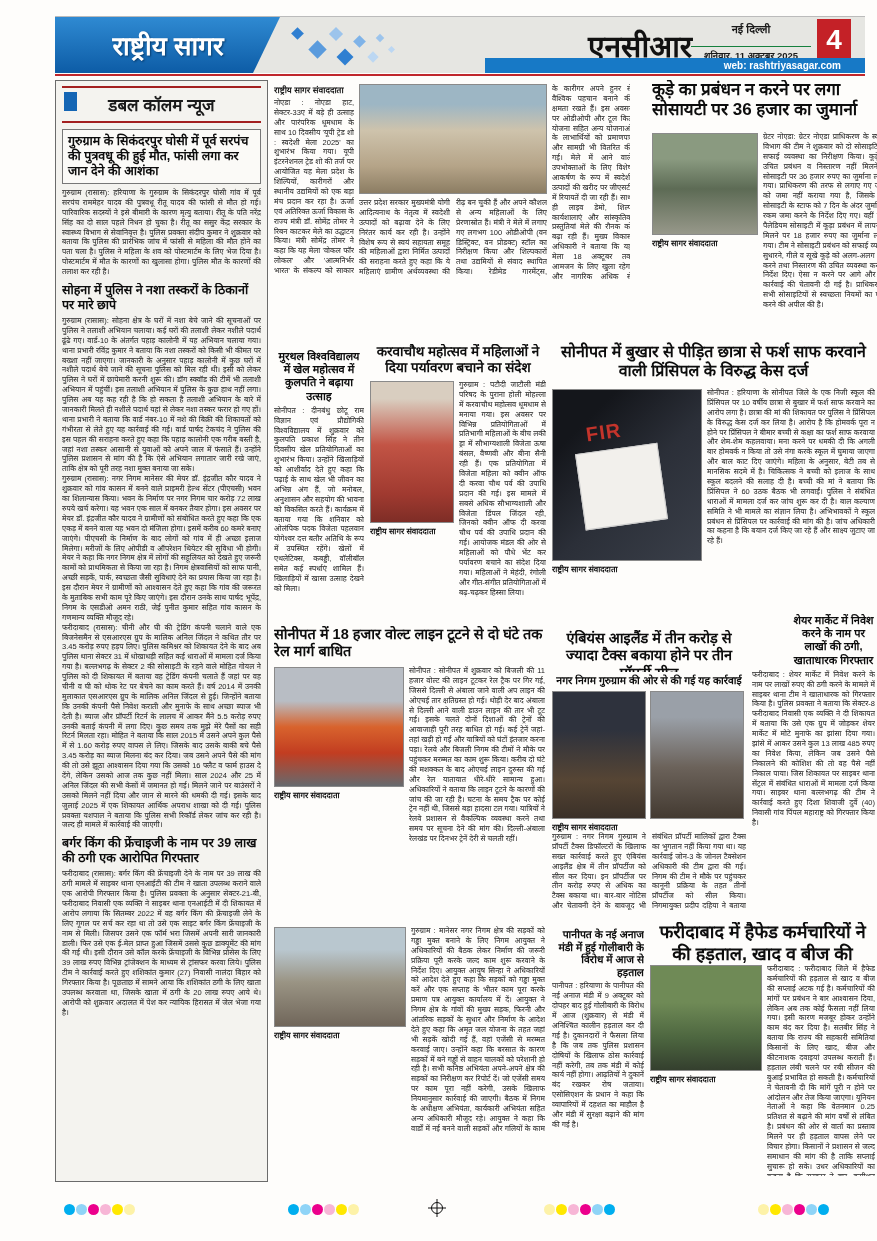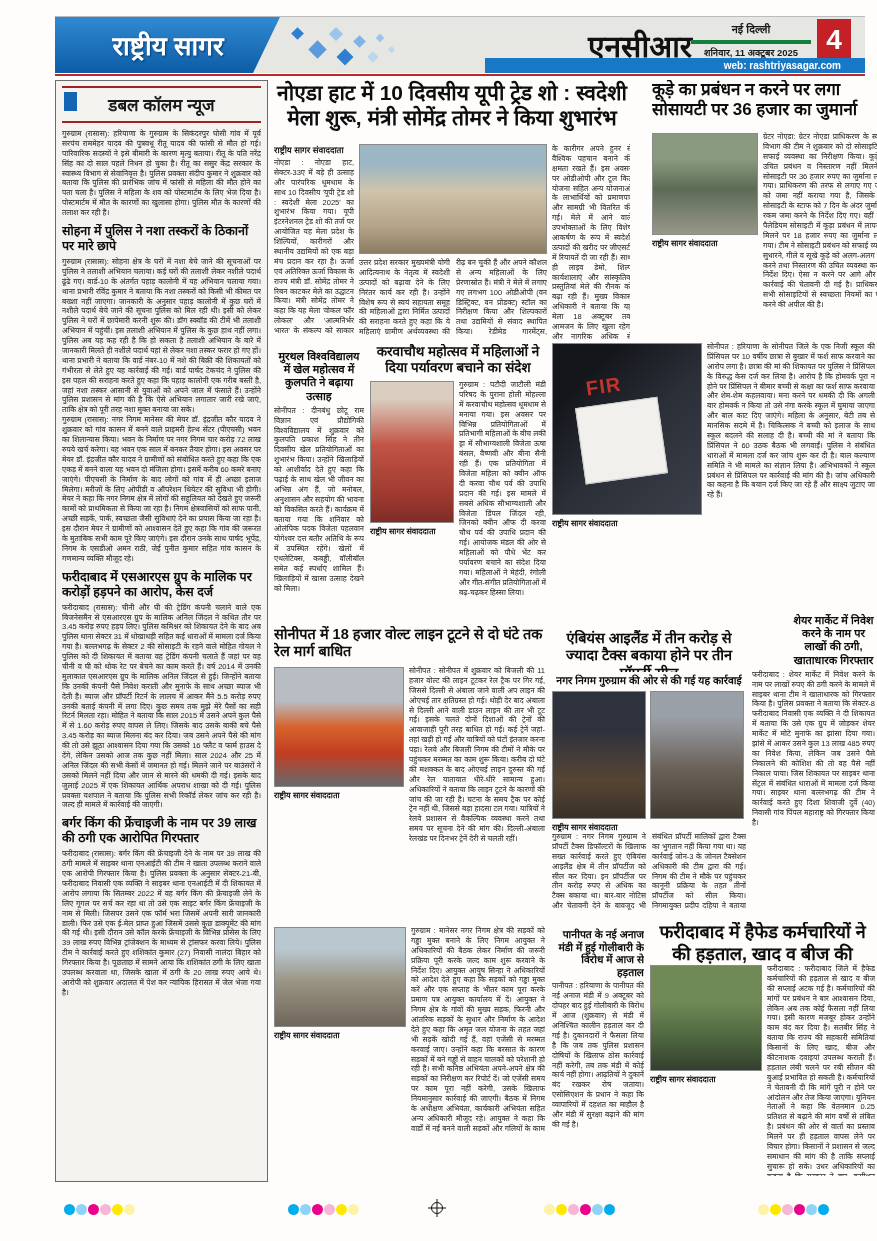--- a/index.html
+++ b/index.html
@@ -10,21 +10,21 @@
   .masthead{left:55px;top:16px;width:810px;height:56px;background:#e6e6e2;border-top:1px solid #bbb;}
   .mast-blue{position:absolute;left:0;top:0;width:225px;height:56px;
              background:linear-gradient(180deg,#2f8ad2,#0d5ca6);
              clip-path:polygon(0 0,100% 0,88% 100%,0 100%);}
   .paper-name{position:absolute;left:18px;top:10px;width:190px;text-align:center;color:#fff;
               font-size:26px;font-weight:bold;text-shadow:1px 1px 2px #063a6b;}
   .diamond{position:absolute;transform:rotate(45deg);}
   .ncr{position:absolute;left:470px;top:8px;width:230px;text-align:center;
        font-size:30px;font-weight:bold;color:#111;}
   .mast-right{position:absolute;right:54px;top:4px;width:120px;text-align:center;}
-  .mast-city{font-size:11px;font-weight:bold;border-bottom:4px solid #15803d;padding-bottom:4px;}
+  .mast-city{font-size:11px;font-weight:bold;border-bottom:1px solid #15803d;padding-bottom:10px;}
   .mast-date{font-size:9.5px;font-weight:bold;padding-top:2px;}
   .page-box{position:absolute;right:14px;top:2px;width:34px;height:42px;background:#c42127;
             color:#fff;font-size:28px;font-weight:bold;text-align:center;line-height:42px;}
   .web-strip{position:absolute;right:0;bottom:0;left:430px;height:15px;background:#1779c6;
              color:#fff;font-size:10px;font-weight:bold;text-align:right;line-height:15px;padding-right:24px;}
   .red-rule{left:55px;top:74px;width:810px;height:2px;background:#c0272d;}
   
   .hl{font-weight:bold;color:#0d0d0d;line-height:1.2;overflow:hidden;}
   .body-txt{font-size:7.5px;line-height:1.32;text-align:justify;color:#222;overflow:hidden;}
   .byline{font-size:8.5px;font-weight:bold;margin-bottom:3px;}
@@ -84,32 +84,31 @@
     <div class="page-box">4</div>
     <div class="web-strip">web: rashtriyasagar.com</div>
   </div>
   <div class="abs red-rule"></div>
 
   <div class="abs left-col">
     <div class="section-hd">
       <span class="section-marker"></span>
       <span>डबल कॉलम न्यूज</span>
     </div>
+    <div class="hl hl-box">गुरुग्राम के सिकंदरपुर घोसी में पूर्व सरपंच की पुत्रवधू की हुई मौत, फांसी लगा कर जान देने की आशंका</div>
     <div class="body-txt">गुरुग्राम (रासास): हरियाणा के गुरुग्राम के सिकंदरपुर घोसी गांव में पूर्व सरपंच राममेहर यादव की पुत्रवधू रीतू यादव की फांसी से मौत हो गई। पारिवारिक सदस्यों ने इसे बीमारी के कारण मृत्यु बताया। रीतू के पति नरेंद्र सिंह का दो साल पहले निधन हो चुका है। रीतू का ससुर केंद्र सरकार के स्वास्थ्य विभाग से सेवानिवृत्त है। पुलिस प्रवक्ता संदीप कुमार ने शुक्रवार को बताया कि पुलिस की प्रारंभिक जांच में फांसी से महिला की मौत होने का पता चला है। पुलिस ने महिला के शव को पोस्टमार्टम के लिए भेज दिया है। पोस्टमार्टम में मौत के कारणों का खुलासा होगा। पुलिस मौत के कारणों की तलाश कर रही है।</div>
     <div class="hl hl-plain">सोहना में पुलिस ने नशा तस्करों के ठिकानों पर मारे छापे</div>
     <div class="body-txt">गुरुग्राम (रासास): सोहना क्षेत्र के घरों में नशा बेचे जाने की सूचनाओं पर पुलिस ने तलाशी अभियान चलाया। कई घरों की तलाशी लेकर नशीले पदार्थ ढूंढे गए। वार्ड-10 के अंतर्गत पहाड़ कालोनी में यह अभियान चलाया गया। थाना प्रभारी रविंद्र कुमार ने बताया कि नशा तस्करों को किसी भी कीमत पर बख्शा नहीं जाएगा। जानकारी के अनुसार पहाड़ कालोनी में कुछ घरों में नशीले पदार्थ बेचे जाने की सूचना पुलिस को मिल रही थी। इसी को लेकर पुलिस ने घरों में छापेमारी करनी शुरू की। डॉग स्क्वॉड की टीमें भी तलाशी अभियान में पहुंचीं। इस तलाशी अभियान में पुलिस के कुछ हाथ नहीं लगा। पुलिस अब यह कह रही है कि हो सकता है तलाशी अभियान के बारे में जानकारी मिलते ही नशीले पदार्थ यहां से लेकर नशा तस्कर फरार हो गए हों। थाना प्रभारी ने बताया कि वार्ड नंबर-10 में नशे की बिक्री की शिकायतों को गंभीरता से लेते हुए यह कार्रवाई की गई। वार्ड पार्षद टेकचंद ने पुलिस की इस पहल की सराहना करते हुए कहा कि पहाड़ कालोनी एक गरीब बस्ती है, जहां नशा तस्कर आसानी से युवाओं को अपने जाल में फंसाते हैं। उन्होंने पुलिस प्रशासन से मांग की है कि ऐसे अभियान लगातार जारी रखे जाएं, ताकि क्षेत्र को पूरी तरह नशा मुक्त बनाया जा सके।</div>
     <div class="body-txt">गुरुग्राम (रासास): नगर निगम मानेसर की मेयर डॉ. इंद्रजीत कौर यादव ने शुक्रवार को गांव कासन में बनने वाले प्राइमरी हेल्थ सेंटर (पीएचसी) भवन का शिलान्यास किया। भवन के निर्माण पर नगर निगम चार करोड़ 72 लाख रुपये खर्च करेगा। यह भवन एक साल में बनकर तैयार होगा। इस अवसर पर मेयर डॉ. इंद्रजीत कौर यादव ने ग्रामीणों को संबोधित करते हुए कहा कि एक एकड़ में बनने वाला यह भवन दो मंजिला होगा। इसमें करीब 60 कमरे बनाए जाएंगे। पीएचसी के निर्माण के बाद लोगों को गांव में ही अच्छा इलाज मिलेगा। मरीजों के लिए ओपीडी व ऑपरेशन थियेटर की सुविधा भी होगी। मेयर ने कहा कि नगर निगम क्षेत्र में लोगों की सहूलियत को देखते हुए जरूरी कामों को प्राथमिकता से किया जा रहा है। निगम क्षेत्रवासियों को साफ पानी, अच्छी सड़कें, पार्क, स्वच्छता जैसी सुविधाएं देने का प्रयास किया जा रहा है। इस दौरान मेयर ने ग्रामीणों को आश्वासन देते हुए कहा कि गांव की जरूरत के मुताबिक सभी काम पूरे किए जाएंगे। इस दौरान उनके साथ पार्षद भूपेंद्र, निगम के एसडीओ अमन राठी, जेई पुनीत कुमार सहित गांव कासन के गणमान्य व्यक्ति मौजूद रहे।</div>
-    <div class="hl hl-plain">फरीदाबाद में एसआरएस ग्रुप के मालिक पर करोड़ों हड़पने का आरोप, केस दर्ज</div>
     <div class="body-txt">फरीदाबाद (रासास): चीनी और घी की ट्रेडिंग कंपनी चलाने वाले एक बिजनेसमैन से एसआरएस ग्रुप के मालिक अनिल जिंदल ने कथित तौर पर 3.45 करोड़ रुपए हड़प लिए। पुलिस कमिश्नर को शिकायत देने के बाद अब पुलिस थाना सेक्टर 31 में धोखाधड़ी सहित कई धाराओं में मामला दर्ज किया गया है। बल्लभगढ़ के सेक्टर 2 की सोसाइटी के रहने वाले मोहित गोयल ने पुलिस को दी शिकायत में बताया वह ट्रेडिंग कंपनी चलाते हैं जहां पर वह चीनी व घी को थोक रेट पर बेचने का काम करते हैं। वर्ष 2014 में उनकी मुलाकात एसआरएस ग्रुप के मालिक अनिल जिंदल से हुई। जिन्होंने बताया कि उनकी कंपनी पैसे निवेश कराती और मुनाफे के साथ अच्छा ब्याज भी देती है। ब्याज और प्रॉपर्टी रिटर्न के लालच में आकर मैंने 5.5 करोड़ रुपए उनकी बताई कंपनी में लगा दिए। कुछ समय तक मुझे मेरे पैसों का सही रिटर्न मिलता रहा। मोहित ने बताया कि साल 2015 में उसने अपने कुल पैसे में से 1.60 करोड़ रुपए वापस ले लिए। जिसके बाद उसके बाकी बचे पैसे 3.45 करोड़ का ब्याज मिलना बंद कर दिया। जब उसने अपने पैसे की मांग की तो उसे झूठा आश्वासन दिया गया कि उसको 16 फ्लैट व फार्म हाउस दे देंगे, लेकिन उसको आज तक कुछ नहीं मिला। साल 2024 और 25 में अनिल जिंदल की सभी केसों में जमानत हो गई। मिलने जाने पर बाउंसरों ने उसको मिलने नहीं दिया और जान से मारने की धमकी दी गई। इसके बाद जुलाई 2025 में एक शिकायत आर्थिक अपराध शाखा को दी गई। पुलिस प्रवक्ता यशपाल ने बताया कि पुलिस सभी रिकॉर्ड लेकर जांच कर रही है। जल्द ही मामले में कार्रवाई की जाएगी।</div>
     <div class="hl hl-plain">बर्गर किंग की फ्रेंचाइजी के नाम पर 39 लाख की ठगी एक आरोपित गिरफ्तार</div>
     <div class="body-txt">फरीदाबाद (रासास): बर्गर किंग की फ्रेंचाइजी देने के नाम पर 39 लाख की ठगी मामले में साइबर थाना एनआईटी की टीम ने खाता उपलब्ध कराने वाले एक आरोपी गिरफ्तार किया है। पुलिस प्रवक्ता के अनुसार सेक्टर-21-बी, फरीदाबाद निवासी एक व्यक्ति ने साइबर थाना एनआईटी में दी शिकायत में आरोप लगाया कि सितम्बर 2022 में वह बर्गर किंग की फ्रेंचाइजी लेने के लिए गूगल पर सर्च कर रहा था तो उसे एक साइट बर्गर किंग फ्रेंचाइजी के नाम से मिली। जिसपर उसने एक फॉर्म भरा जिसमें अपनी सारी जानकारी डाली। फिर उसे एक ई-मेल प्राप्त हुआ जिसमें उससे कुछ डाक्यूमेंट की मांग की गई थी। इसी दौरान उसे कॉल करके फ्रेंचाइजी के विभिन्न प्रोसेस के लिए 39 लाख रुपए विभिन्न ट्रांजेक्शन के माध्यम से ट्रांसफर करवा लिये। पुलिस टीम ने कार्रवाई करते हुए शशिकांत कुमार (27) निवासी नालंदा बिहार को गिरफ्तार किया है। पूछताछ में सामने आया कि शशिकांत ठगी के लिए खाता उपलब्ध करवाता था, जिसके खाता में ठगी के 20 लाख रुपए आये थे। आरोपी को शुक्रवार अदालत में पेश कर न्यायिक हिरासत में जेल भेजा गया है।</div>
   </div>
 
   <div class="abs" style="left:274px;top:80px;width:356px;height:266px;overflow:hidden;">
-    <div class="hl" style="font-size:21px;text-align:center;height:60px;">नोएडा हाट में 10 दिवसीय यूपी ट्रेड शो : स्वदेशी मेला शुरू, मंत्री सोमेंद्र तोमर ने किया शुभारंभ</div>
     <div style="display:flex;gap:5px;margin-top:4px;">
       <div style="width:80px;flex:none;">
         <div class="byline">राष्ट्रीय सागर संवाददाता</div>
         <div class="body-txt" style="height:178px;">नोएडा : नोएडा हाट, सेक्टर-33ए में बड़े ही उत्साह और पारंपरिक धूमधाम के साथ 10 दिवसीय 'यूपी ट्रेड शो : स्वदेशी मेला 2025' का शुभारंभ किया गया। यूपी इंटरनेशनल ट्रेड शो की तर्ज पर आयोजित यह मेला प्रदेश के शिल्पियों, कारीगरों और स्थानीय उद्यमियों को एक बड़ा मंच प्रदान कर रहा है। ऊर्जा एवं अतिरिक्त ऊर्जा विकास के राज्य मंत्री डॉ. सोमेंद्र तोमर ने रिबन काटकर मेले का उद्घाटन किया। मंत्री सोमेंद्र तोमर ने कहा कि यह मेला 'वोकल फॉर लोकल' और 'आत्मनिर्भर भारत' के संकल्प को साकार करने की दिशा में एक सशक्त कदम है। उन्होंने कहा कि</div>
       </div>
       <div style="width:188px;flex:none;">
         <div class="photo ph-trade" style="width:188px;height:110px;"></div>
         <div class="body-txt" style="height:82px;margin-top:4px;column-count:2;column-gap:6px;">उत्तर प्रदेश सरकार मुख्यमंत्री योगी आदित्यनाथ के नेतृत्व में स्वदेशी उत्पादों को बढ़ावा देने के लिए निरंतर कार्य कर रही है। उन्होंने विशेष रूप से स्वयं सहायता समूह की महिलाओं द्वारा निर्मित उत्पादों की सराहना करते हुए कहा कि ये महिलाएं ग्रामीण अर्थव्यवस्था की रीढ़ बन चुकी हैं और अपने कौशल से अन्य महिलाओं के लिए प्रेरणास्रोत हैं। मंत्री ने मेले में लगाए गए लगभग 100 ओडीओपी (वन डिस्ट्रिक्ट, वन प्रोडक्ट) स्टॉल का निरीक्षण किया और शिल्पकारों तथा उद्यमियों से संवाद स्थापित किया। रेडीमेड गारमेंट्स, टेक्सटाइल, माटी कला, लकड़ी शिल्प, हथकरघा एवं घरेलू उत्पादों के आकर्षक प्रदर्शन को देखकर उन्होंने कहा कि प्रदेश</div>
       </div>
       <div style="width:80px;flex:none;">
@@ -137,20 +136,21 @@
   <div class="abs" style="left:370px;top:344px;width:176px;height:280px;overflow:hidden;">
     <div class="hl" style="font-size:13.5px;text-align:center;height:36px;">करवाचौथ महोत्सव में महिलाओं ने दिया पर्यावरण बचाने का संदेश</div>
     <figure class="fig-l">
       <div class="photo ph-women" style="width:84px;height:142px;"></div>
       <figcaption class="caption">राष्ट्रीय सागर संवाददाता</figcaption>
     </figure>
     <div class="body-txt" style="height:238px;">गुरुग्राम : पटौदी जाटौली मंडी परिषद के पुराना होली मोहल्ला में करवाचौथ महोत्सव धूमधाम से मनाया गया। इस अवसर पर विभिन्न प्रतियोगिताओं में प्रतिभागी महिलाओं के बीच लकी ड्रा में सौभाग्यशाली विजेता ऊषा बंसल, वैष्णवी और बीना सैनी रही हैं। एक प्रतियोगिता में विजेता महिला को क्वीन ऑफ दी करवा चौथ पर्व की उपाधि प्रदान की गई। इस मामले में सबसे अधिक सौभाग्यशाली और विजेता डिंपल जिंदल रही, जिनको क्वीन ऑफ दी करवा चौथ पर्व की उपाधि प्रदान की गई। आयोजक मंडल की ओर से महिलाओं को पौधे भेंट कर पर्यावरण बचाने का संदेश दिया गया। महिलाओं ने मेहंदी, रंगोली और गीत-संगीत प्रतियोगिताओं में बढ़-चढ़कर हिस्सा लिया।</div>
   </div>
 
   <div class="abs" style="left:552px;top:342px;width:323px;height:268px;overflow:hidden;">
+    <div class="hl" style="font-size:16px;text-align:center;height:46px;">सोनीपत में बुखार से पीड़ित छात्रा से फर्श साफ करवाने वाली प्रिंसिपल के विरुद्ध केस दर्ज</div>
     <figure class="fig-l">
       <div class="photo ph-fir" style="width:150px;height:172px;">
         <div class="fir-paper"></div>
         <div class="fir-label">FIR</div>
       </div>
       <figcaption class="caption">राष्ट्रीय सागर संवाददाता</figcaption>
     </figure>
     <div class="body-txt" style="height:216px;">सोनीपत : हरियाणा के सोनीपत जिले के एक निजी स्कूल की प्रिंसिपल पर 10 वर्षीय छात्रा से बुखार में फर्श साफ करवाने का आरोप लगा है। छात्रा की मां की शिकायत पर पुलिस ने प्रिंसिपल के विरुद्ध केस दर्ज कर लिया है। आरोप है कि होमवर्क पूरा न होने पर प्रिंसिपल ने बीमार बच्ची से कक्षा का फर्श साफ करवाया और शेम-शेम कहलवाया। मना करने पर धमकी दी कि अगली बार होमवर्क न किया तो उसे नंगा करके स्कूल में घुमाया जाएगा और बाल काट दिए जाएंगे। महिला के अनुसार, बेटी तब से मानसिक सदमे में है। चिकित्सक ने बच्ची को इलाज के साथ स्कूल बदलने की सलाह दी है। बच्ची की मां ने बताया कि प्रिंसिपल ने 60 उठक बैठक भी लगवाईं। पुलिस ने संबंधित धाराओं में मामला दर्ज कर जांच शुरू कर दी है। बाल कल्याण समिति ने भी मामले का संज्ञान लिया है। अभिभावकों ने स्कूल प्रबंधन से प्रिंसिपल पर कार्रवाई की मांग की है। जांच अधिकारी का कहना है कि बयान दर्ज किए जा रहे हैं और साक्ष्य जुटाए जा रहे हैं।</div>
   </div>
 

